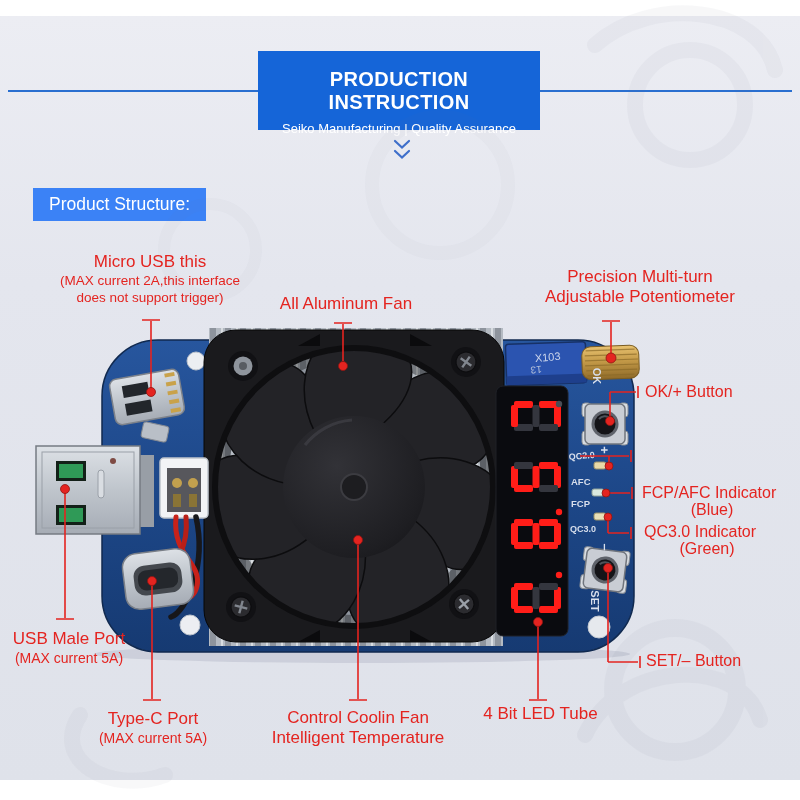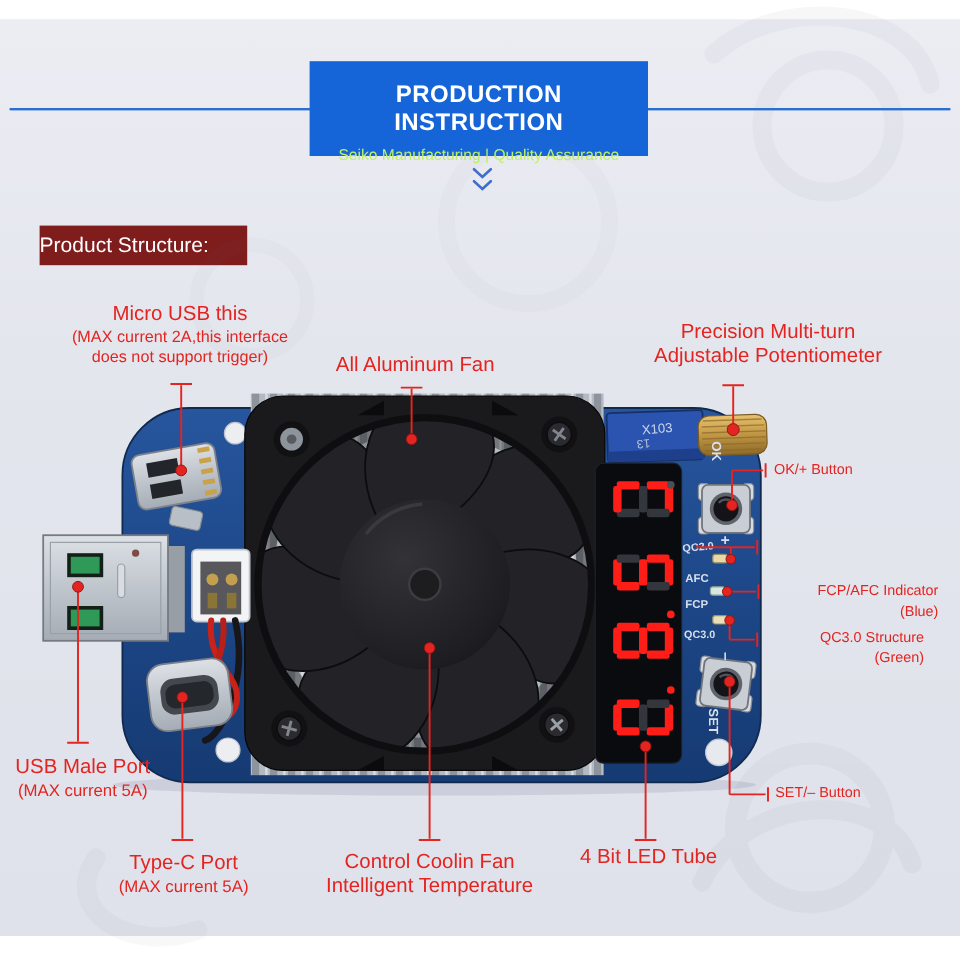--- a/index.html
+++ b/index.html
@@ -5,27 +5,27 @@
   html,body{margin:0;padding:0;background:#ffffff;}
   #stage{position:relative;width:800px;height:800px;overflow:hidden;background:#ffffff;
          font-family:"Liberation Sans",sans-serif;}
   #bg{position:absolute;left:0;top:16px;width:800px;height:764px;
       background:linear-gradient(180deg,#ecedf3 0%,#e4e6ee 35%,#dfe2ea 100%);}
   #bottom-strip{position:absolute;left:0;top:780px;width:800px;height:20px;background:#ffffff;}
   #divider{position:absolute;left:8px;top:90px;width:784px;height:1.5px;background:#2a6fd0;z-index:2;}
   .banner{position:absolute;left:258px;top:51px;width:282px;height:79px;background:#1565d8;
           z-index:3;text-align:center;color:#ffffff;}
   .banner-title{margin-top:17px;font-size:20px;font-weight:bold;letter-spacing:.4px;}
-  .banner-subtitle{margin-top:7px;font-size:13px;color:#bef264;}
+  .banner-subtitle{margin-top:7px;font-size:13px;color:#ffffff;}
   #chevron{position:absolute;left:392px;top:138px;z-index:3;}
-  .section-label{position:absolute;left:33px;top:188px;width:173px;height:33px;background:#7f1d1d;
-                 color:#ffffff;font-size:17.5px;line-height:33px;z-index:3;}
+  .section-label{position:absolute;left:33px;top:188px;width:173px;height:33px;background:#3b82f6;
+                 color:#ffffff;font-size:17.5px;line-height:33px;text-align:center;z-index:3;}
   .lbl{position:absolute;color:#e42420;z-index:7;}
   .lbl .t{font-size:17px;line-height:20px;}
-  .lbl .t2{font-size:12px;line-height:17px;white-space:nowrap;text-align:right;}
+  .lbl .t2{font-size:16px;line-height:17px;white-space:nowrap;}
   .lbl .n{font-size:13.5px;line-height:17px;}
   .lbl .n2{font-size:14px;line-height:18px;}
   .ctr{text-align:center;}
   .c-micro{left:30px;top:252px;width:240px;}
   .c-fan{left:266px;top:294px;width:160px;}
   .c-pot{left:510px;top:267px;width:260px;line-height:21px;}
   .c-ok{left:645px;top:383px;}
   .c-qc20{left:644px;top:447px;width:122px;}
   .c-fcp{left:642px;top:484px;width:140px;}
   .c-qc30{left:644px;top:523px;width:126px;}
@@ -321,21 +321,21 @@
     <div class="t2">OK/+ Button</div>
   </div>
 
 
   <div class="lbl c-fcp">
     <div class="t2">FCP/AFC Indicator</div>
     <div class="t2 ctr">(Blue)</div>
   </div>
 
   <div class="lbl c-qc30">
-    <div class="t2">QC3.0 Structure</div>
+    <div class="t2">QC3.0 Indicator</div>
     <div class="t2 ctr">(Green)</div>
   </div>
 
   <div class="lbl c-set">
     <div class="t2">SET/– Button</div>
   </div>
 
   <div class="lbl ctr c-usbm">
     <div class="t">USB Male Port</div>
     <div class="n2">(MAX current 5A)</div>

